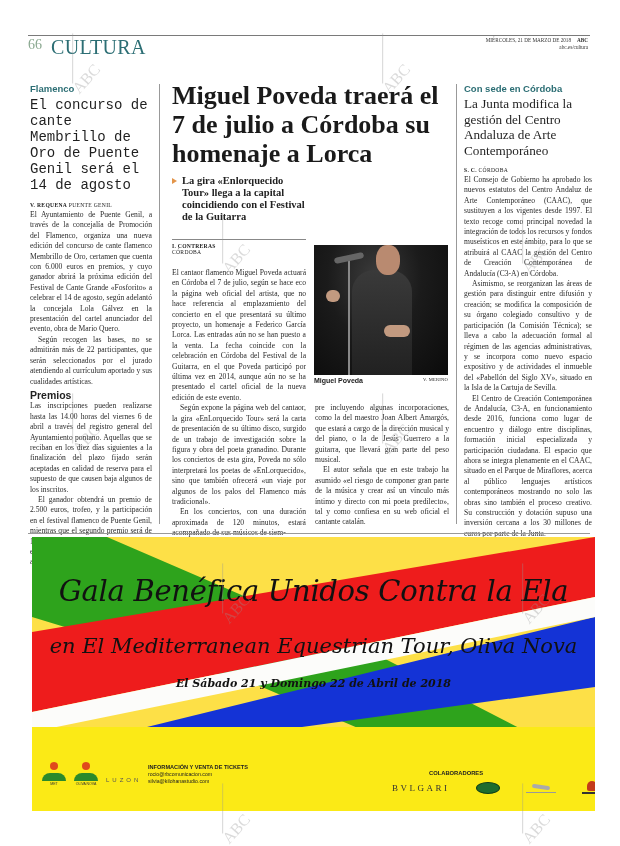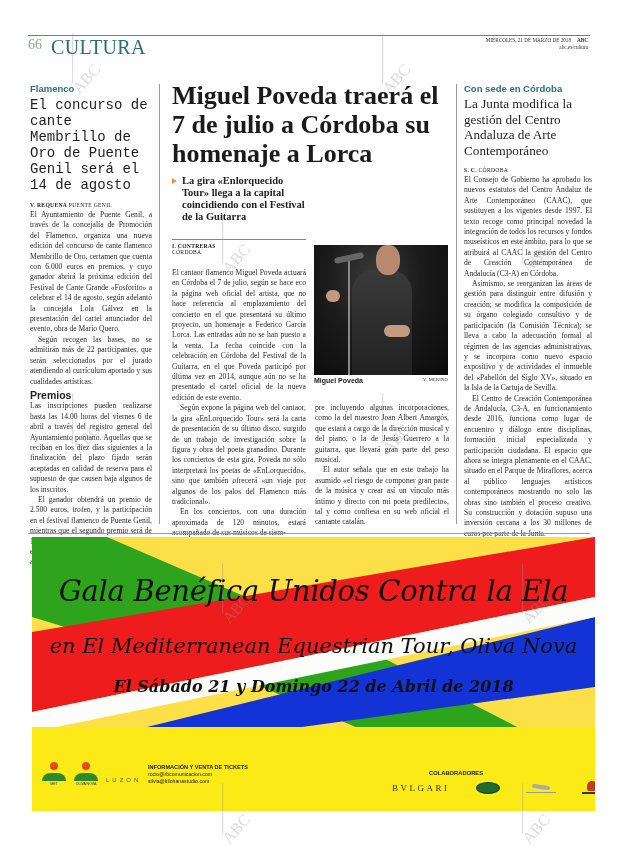--- a/index.html
+++ b/index.html
@@ -56,21 +56,21 @@
   .right-col .byline { margin-bottom: 2px; }
 
   .bottom-rule { position: absolute; left: 28px; top: 533px; width: 562px; height: 1px; background: #999; }
 
   
   .ad { position: absolute; left: 32px; top: 537px; width: 563px; height: 274px; background: #fde047; overflow: hidden; }
   .ad svg.bands { position: absolute; left: 0; top: 0; }
   .ad-title { position: absolute; left: 0; width: 563px; text-align: center; font-family: "DejaVu Serif", serif; font-style: italic; color: #111; }
   .ad-title.t1 { top: 37px; font-size: 29px; letter-spacing: -0.3px; }
   .ad-title.t2 { top: 97px; font-size: 21px; }
-  .ad-title.t3 { top: 140px; font-size: 16px; font-weight: bold; }
+  .ad-title.t3 { top: 140px; font-size: 11px; font-weight: bold; }
   .ad-yellow { position: absolute; left: 0; top: 190px; width: 563px; height: 84px; background: #fbea16; }
   .ad-url { position: absolute; left: 0; top: 202px; width: 563px; text-align: center; font-family: "Liberation Sans", sans-serif; font-weight: bold; font-size: 11.5px; color: #111; letter-spacing: 0.1px; }
   .ad-logos-left { position: absolute; left: 10px; top: 222px; display: flex; gap: 8px; align-items: flex-end; }
   .logo-sun { width: 24px; height: 30px; position: relative; }
   .logo-sun .sun { position: absolute; left: 8px; top: 3px; width: 8px; height: 8px; border-radius: 50%; background: #e04a1c; }
   .logo-sun .hill { position: absolute; left: 0; top: 14px; width: 24px; height: 8px; background: #2b8a2b; border-radius: 12px 12px 0 0; }
   .logo-sun .lbl { position: absolute; left: 0; top: 23px; width: 24px; font-family: "Liberation Sans", sans-serif; font-size: 3.5px; text-align: center; color: #333; }
   .logo-luzon { font-family: "Liberation Sans", sans-serif; font-size: 6px; letter-spacing: 3px; color: #555; padding-bottom: 6px; }
   .ad-info { position: absolute; left: 116px; top: 227px; font-family: "Liberation Sans", sans-serif; color: #222; }
   .ad-info .hd { font-size: 5.6px; font-weight: bold; margin-bottom: 1px; }

